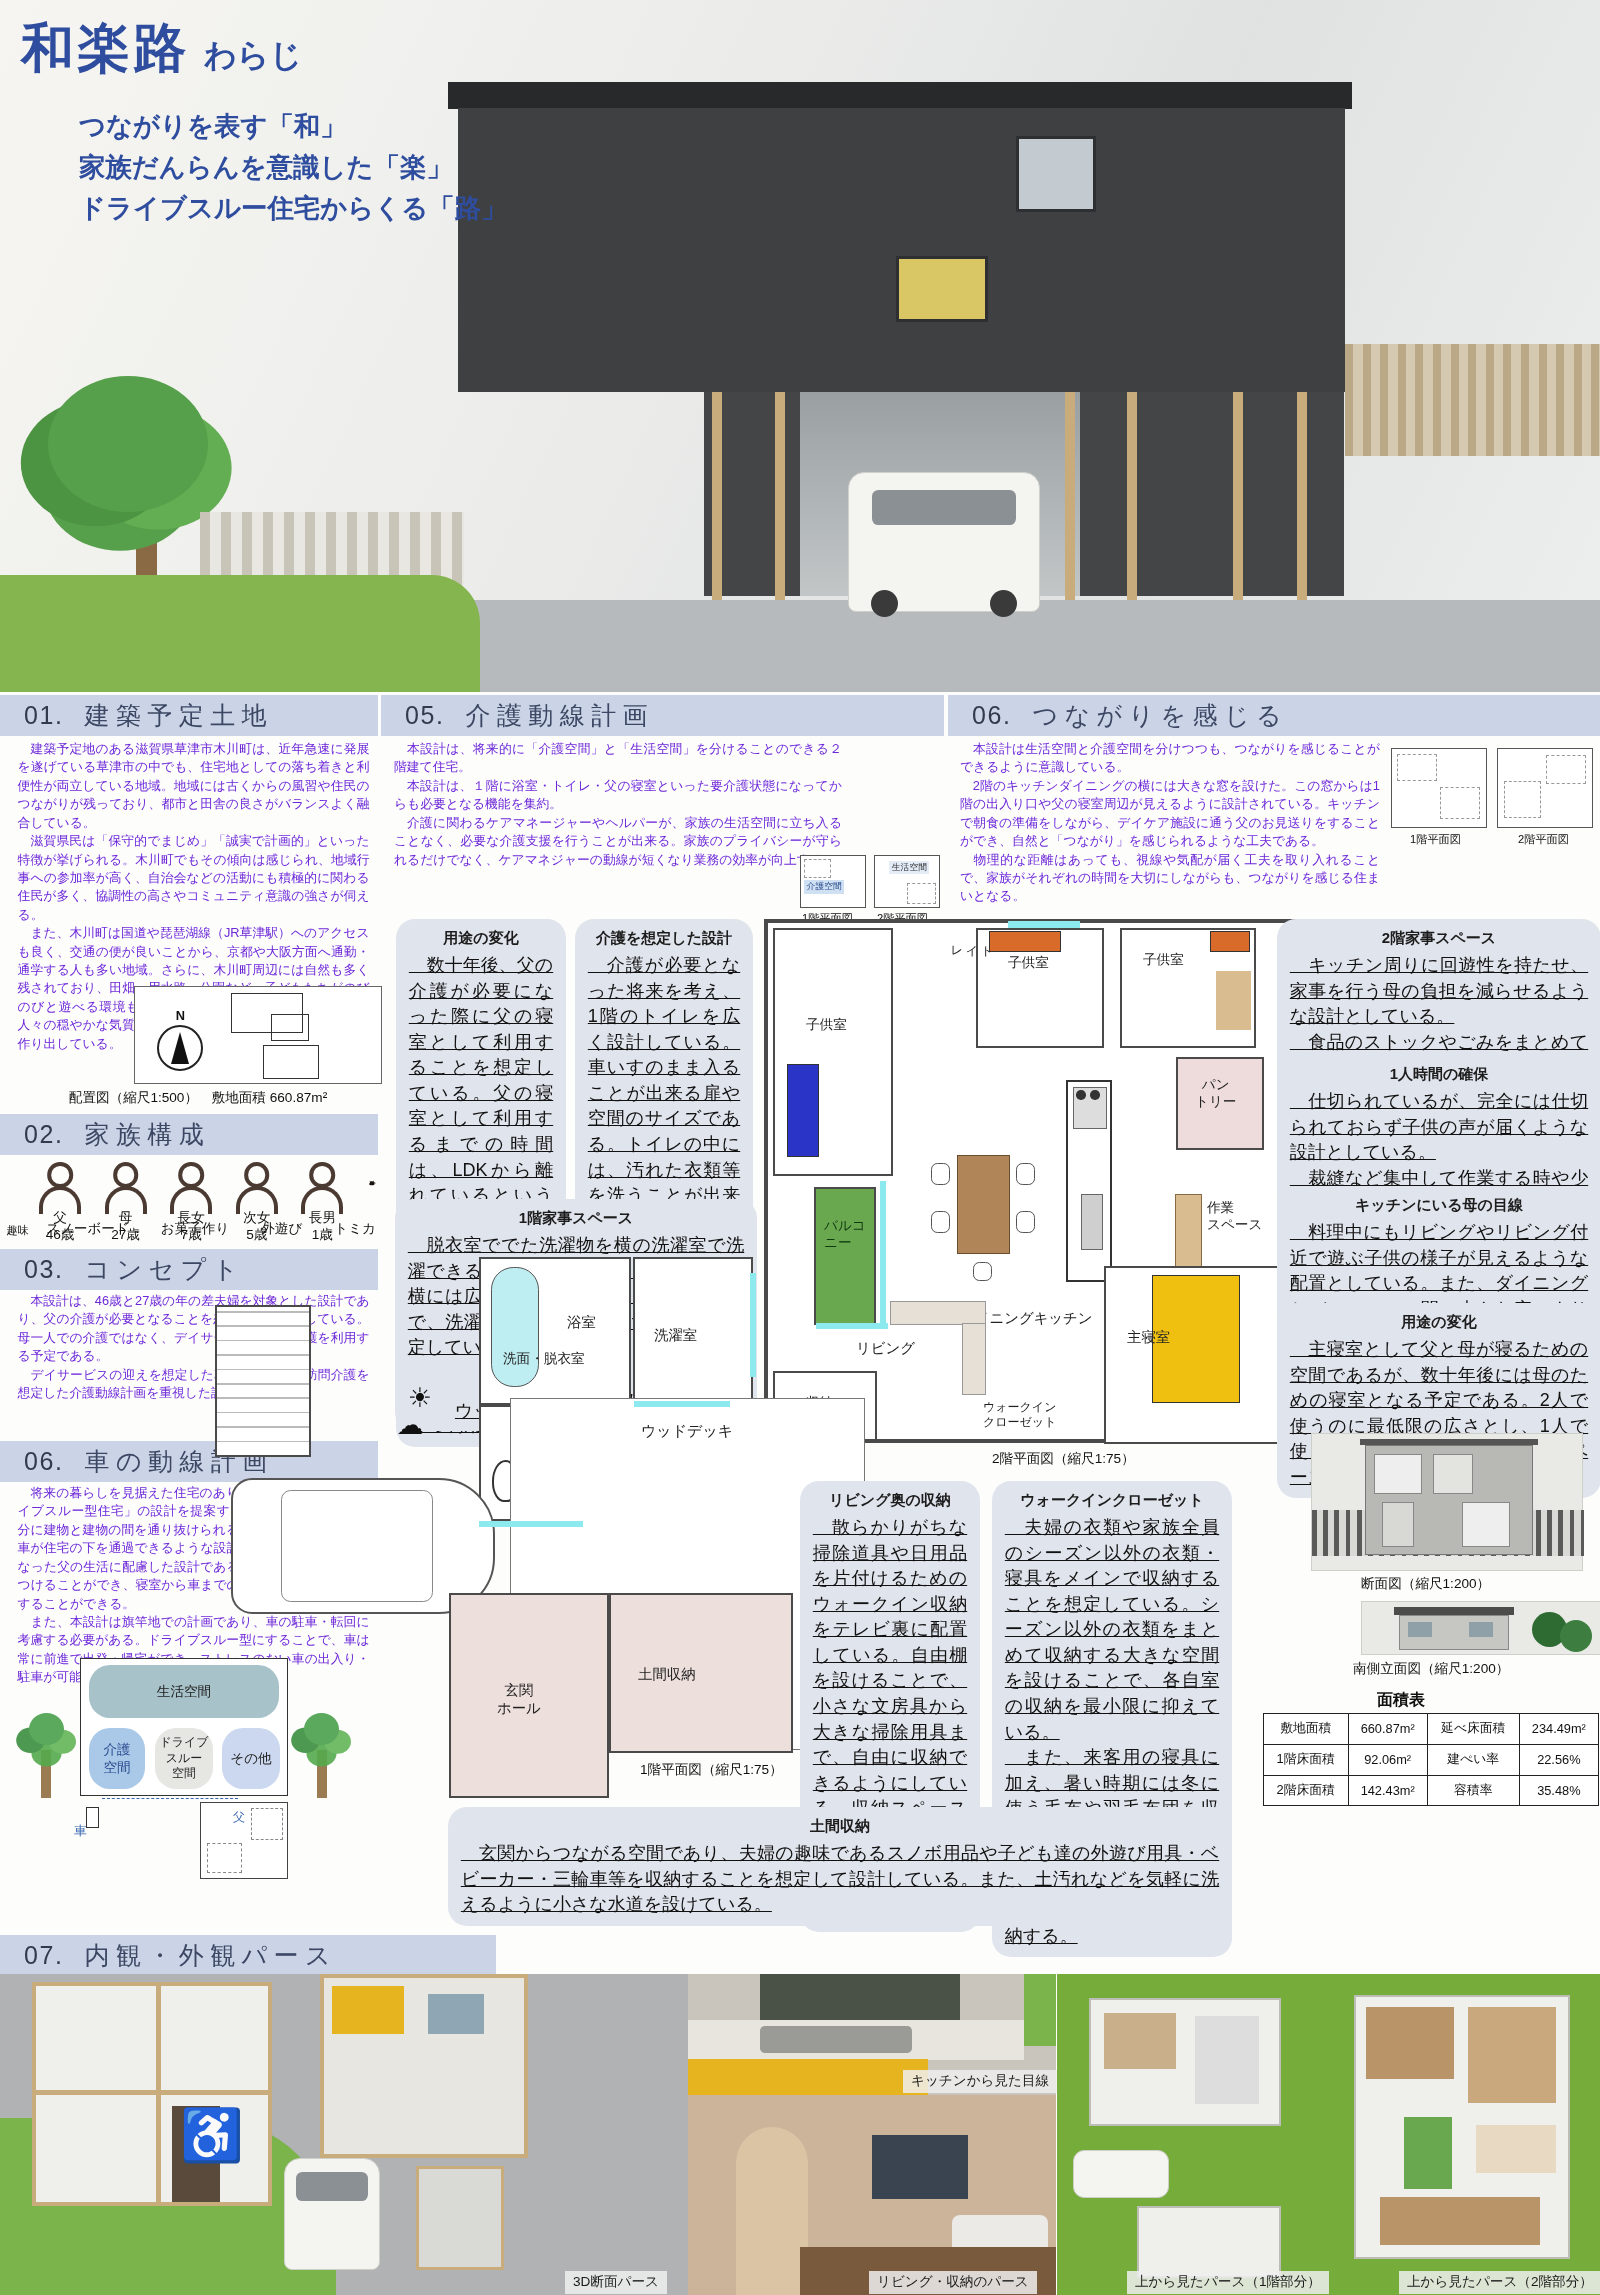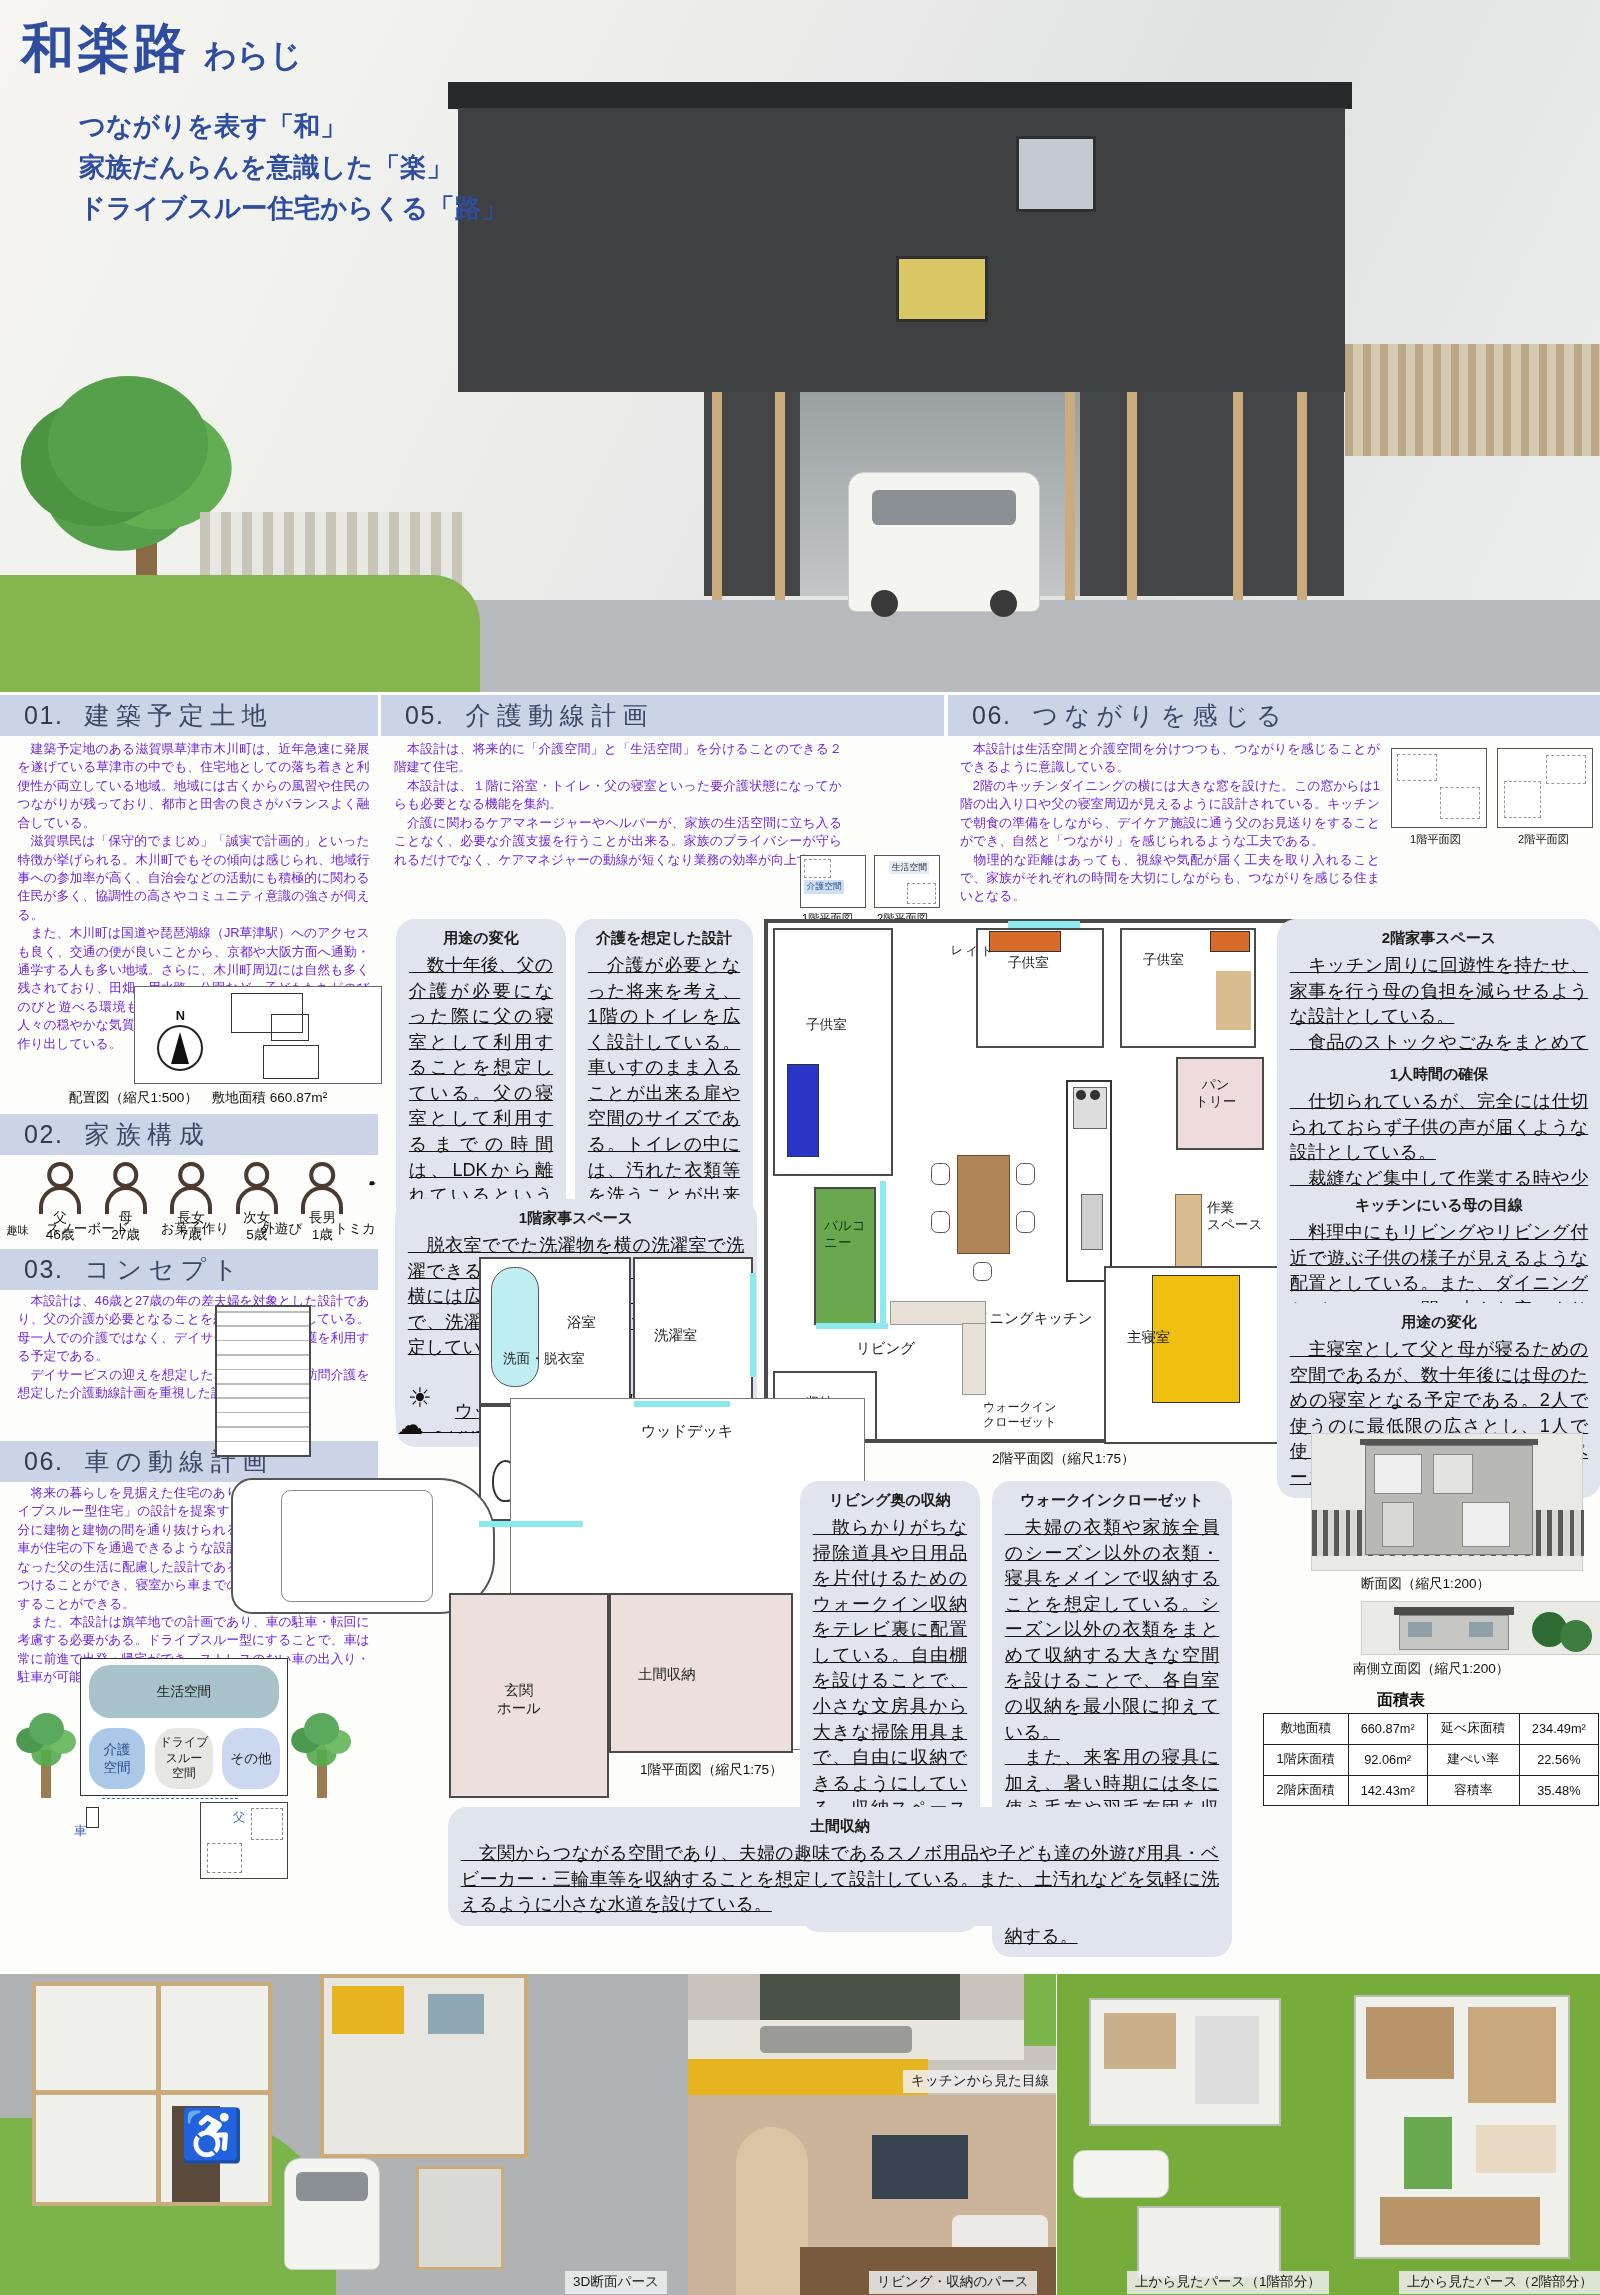--- a/index.html
+++ b/index.html
@@ -447,20 +447,23 @@
     </tr>
     <tr>
       <td>2階床面積</td>
       <td>142.43m²</td>
       <td>容積率</td>
       <td>35.48%</td>
     </tr>
   </tbody>
     </table>
 
+  <div class="abs bar" style="left:0;top:1935px;width:496px;">
+    <span class="no">07.</span><span>内観・外観パース</span>
+  </div>
 
   <div class="abs" style="left:0;top:1974px;width:688px;height:322px;background:#b0b2b4;overflow:hidden;">
     <div class="abs" style="left:-64px;top:144px;width:400px;height:240px;background:#7cb44c;border-radius:0 128px 0 0;"></div>
     <div class="abs" style="left:32px;top:8px;width:240px;height:224px;background:#efefec;border:4.8px solid #c9ac7c;">
       <div style="position:absolute;left:0;top:104px;width:100%;height:4.8px;background:#c9ac7c;"></div>
       <div style="position:absolute;left:120px;top:0;width:4.8px;height:100%;background:#c9ac7c;"></div>
       <div style="position:absolute;left:136px;top:120px;width:48px;height:96px;background:#5a4a3c;"></div>
       <div style="position:absolute;left:144px;top:120px;font-size:51px;color:#111;">♿</div>
     </div>
     <div class="abs" style="left:320px;top:0;width:208px;height:184px;background:#e8e6e0;border:4.8px solid #c9ac7c;">

